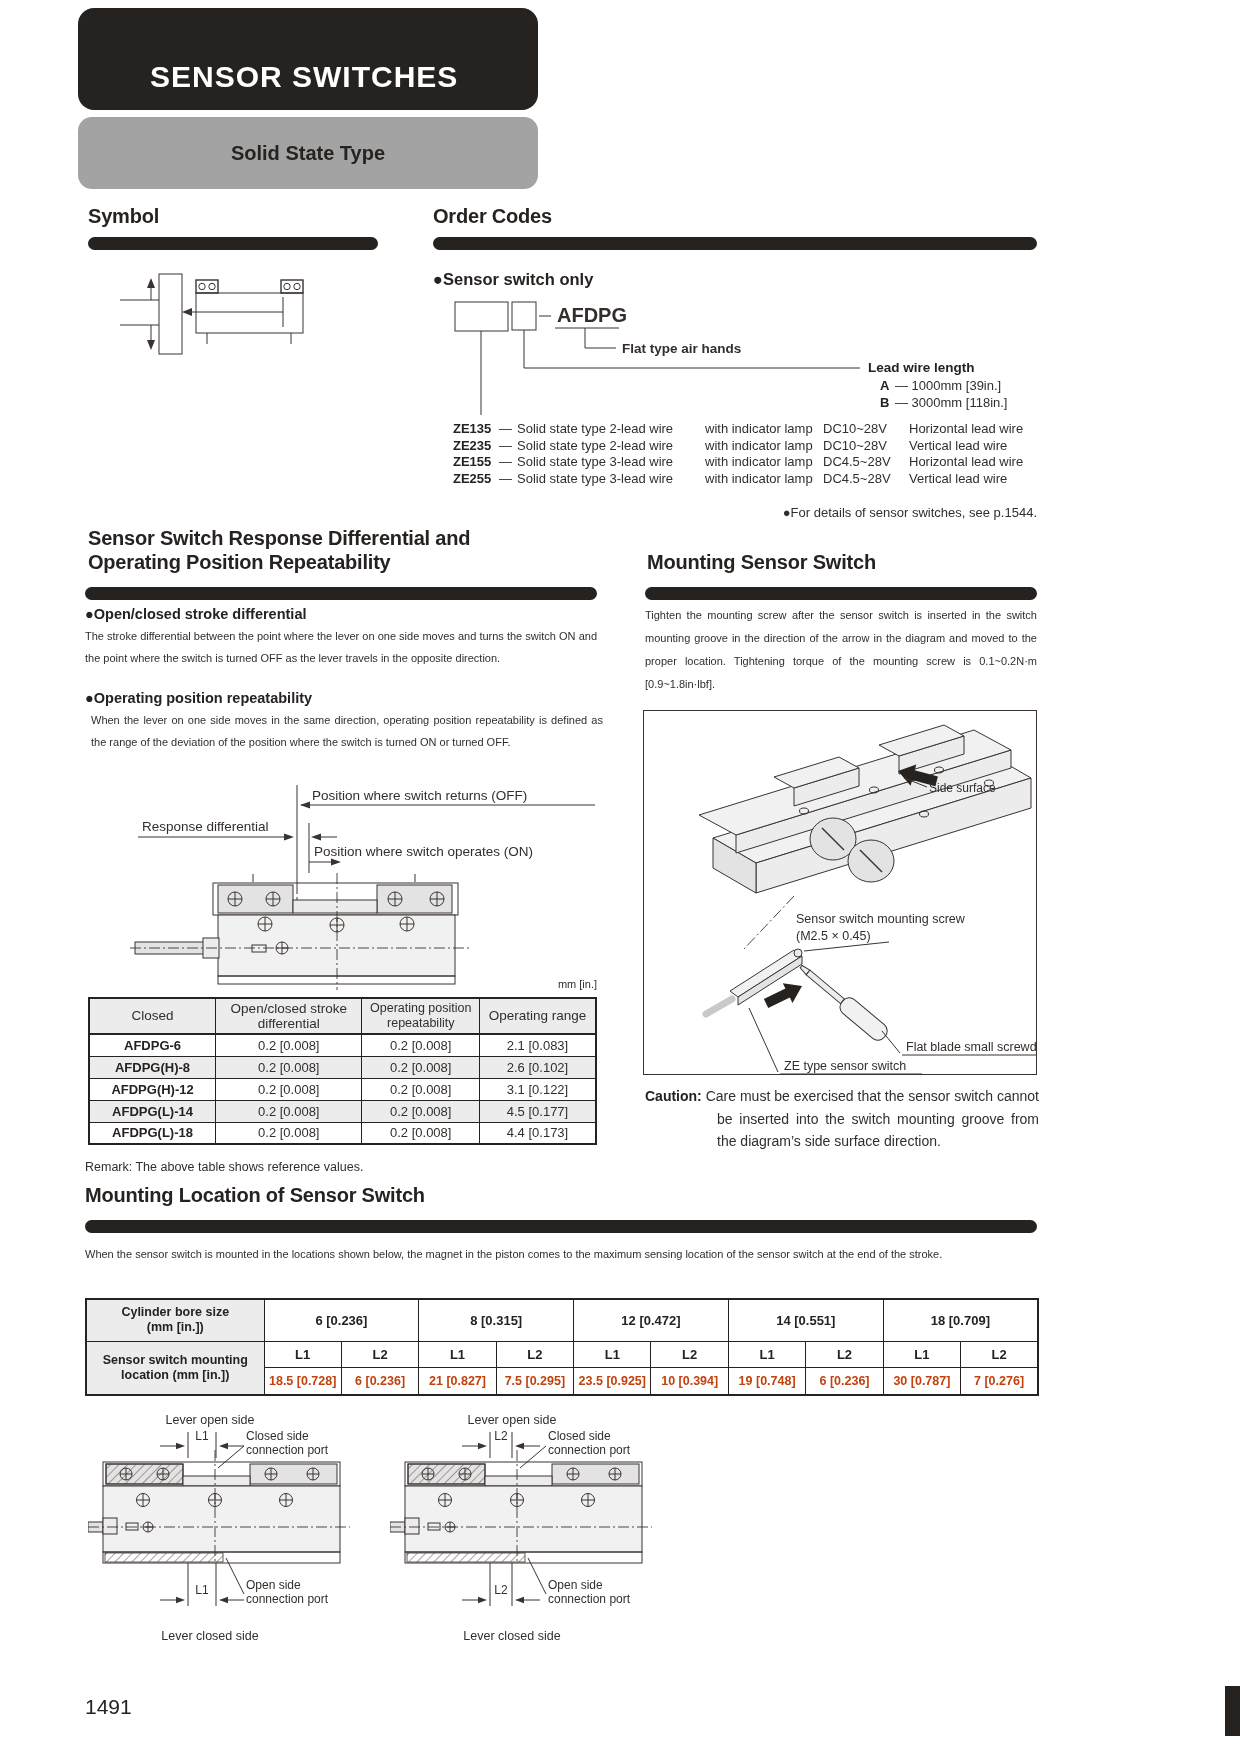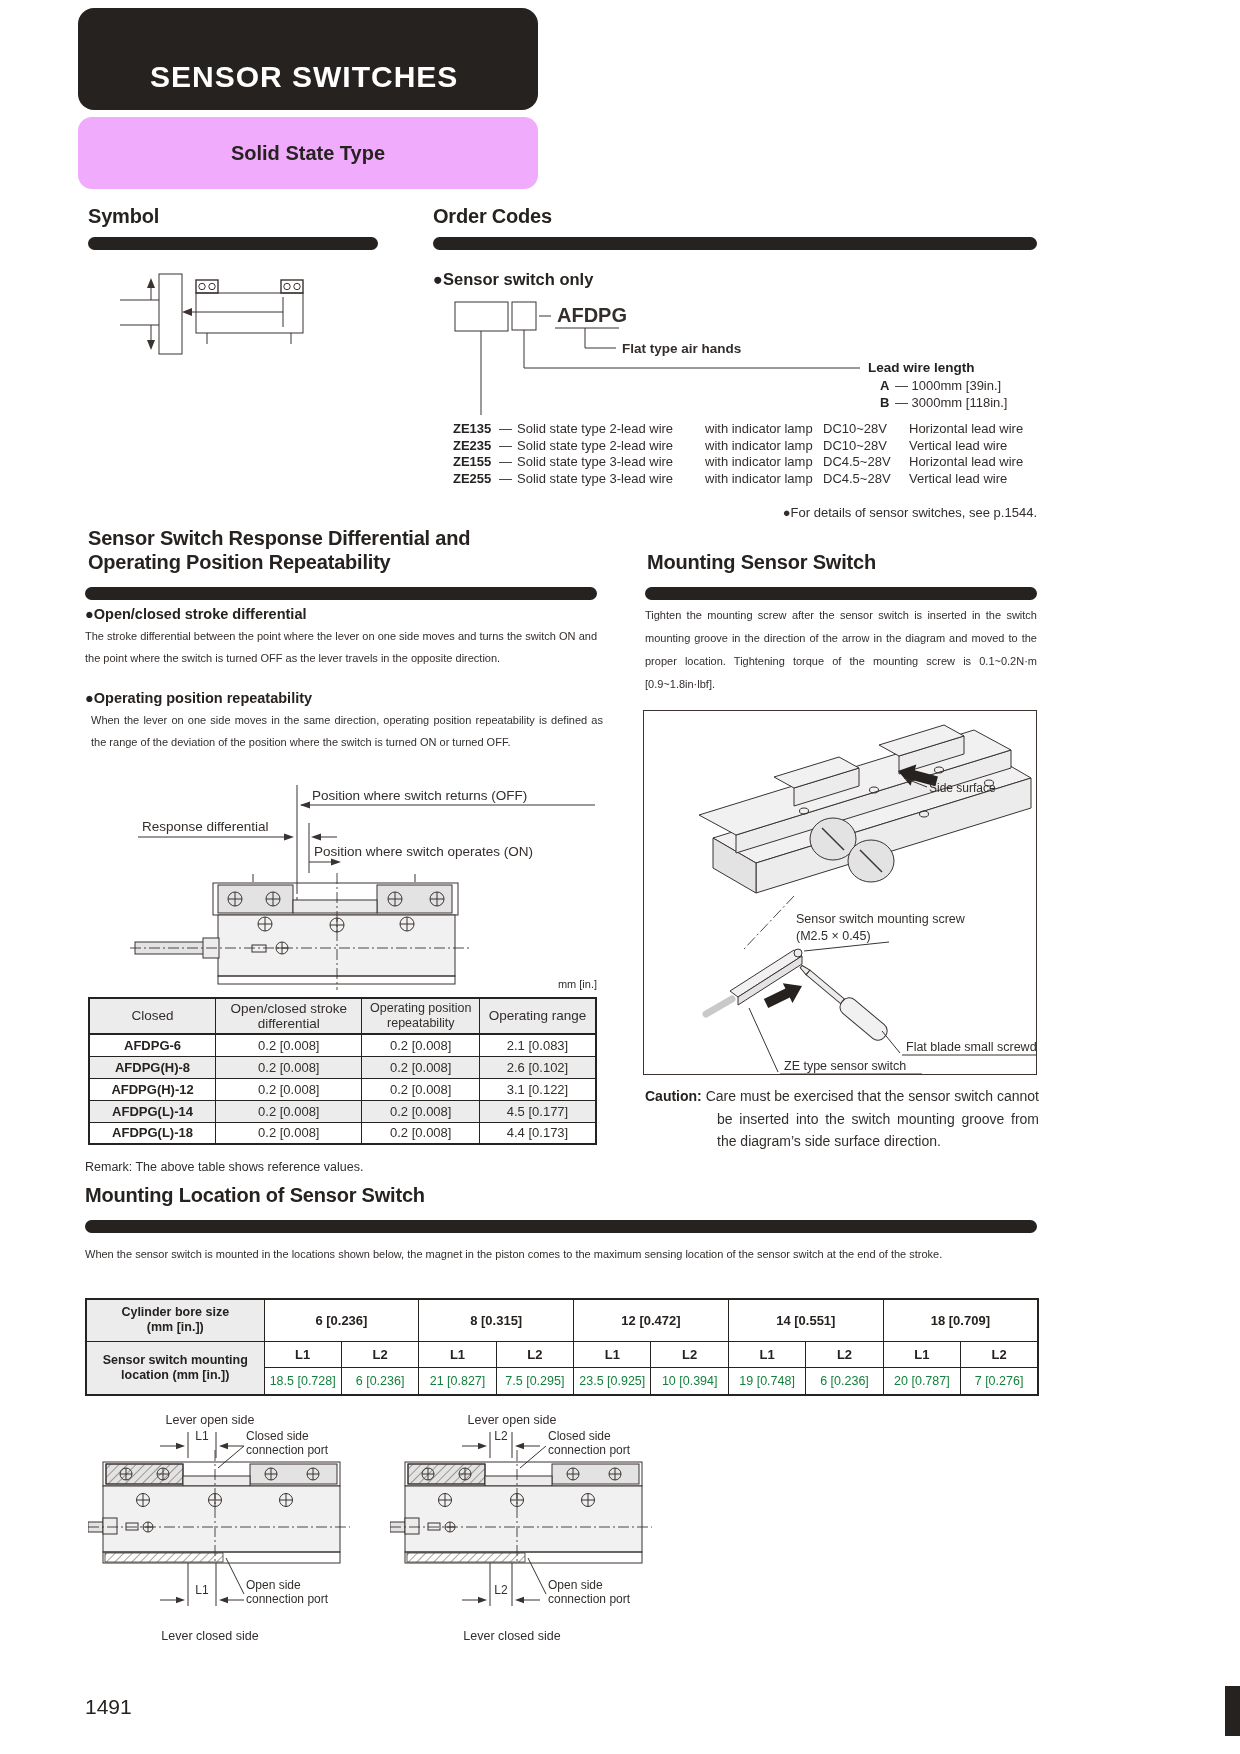--- a/index.html
+++ b/index.html
@@ -6,21 +6,21 @@
   html,body{background:#ffffff;}
   body{width:1240px;height:1754px;font-family:"Liberation Sans",sans-serif;color:#332e2b;}
   .page{position:relative;width:1240px;height:1754px;background:#fff;overflow:hidden;}
   .abs{position:absolute;}
   .bar{position:absolute;height:13px;border-radius:7px;background:#262220;}
   .h1{position:absolute;font-size:20px;font-weight:bold;color:#262220;letter-spacing:-0.2px;}
   .bodytext{position:absolute;font-size:11px;line-height:21.8px;text-align:justify;color:#332e2b;}
   .subtitle-b{position:absolute;font-size:14.5px;font-weight:bold;color:#262220;}
   .masthead-black{position:absolute;left:78px;top:8px;width:460px;height:102px;background:#262220;border-radius:16px;display:flex;align-items:flex-end;padding:0 0 16px 72px;}
   .masthead-black span{color:#fff;font-size:30px;font-weight:bold;letter-spacing:1px;}
-  .masthead-gray{position:absolute;left:78px;top:117px;width:460px;height:72px;background:#f0abfc;border-radius:14px;display:flex;align-items:center;justify-content:center;}
+  .masthead-gray{position:absolute;left:78px;top:117px;width:460px;height:72px;background:#a3a3a3;border-radius:14px;display:flex;align-items:center;justify-content:center;}
   .masthead-gray span{color:#262220;font-size:20px;font-weight:bold;}
   svg text{font-family:"Liberation Sans",sans-serif;fill:#332e2b;}
   svg .ln{stroke:#3a3330;stroke-width:1;fill:none;}
   svg .thick{stroke:#3a3330;stroke-width:1.4;fill:none;}
   svg .dashdot{stroke:#3a3330;stroke-width:0.9;fill:none;stroke-dasharray:11 3 2 3;}
   svg .fillA{fill:#e3e3e3;stroke:#3a3330;stroke-width:1;}
   svg .fillB{fill:#f1f1f1;stroke:#3a3330;stroke-width:1;}
   svg .fillC{fill:#ececec;stroke:#3a3330;stroke-width:1;}
   svg .head{fill:#3a3330;stroke:none;}
   svg .blackarrow{fill:#262220;stroke:none;}
@@ -41,21 +41,21 @@
   .t1 thead th{background:#ececec;font-weight:normal;line-height:15.5px;height:36px;border-bottom:2px solid #262220;font-size:13.5px;}
   .t1 thead th.small{font-size:12.5px;}
   .t1 tbody td{height:22px;font-size:13px;}
   .t1 tbody tr:nth-child(even){background:#ececec;}
   .t1 tbody td:first-child{font-weight:bold;color:#262220;}
   .t2{left:85px;top:1298px;width:952px;font-size:13px;border:2px solid #262220;table-layout:fixed;}
   .t2 td{border:1px solid #262220;text-align:center;vertical-align:middle;}
   .t2 .lbl{background:#ececec;font-size:12.5px;line-height:15px;}
   .t2 .r1 td{height:42px;font-weight:bold;color:#262220;}
   .t2 .r2 td{height:26px;font-weight:bold;color:#262220;}
-  .t2 .r3 td{height:28px;font-weight:normal;color:#15803d;font-size:12.5px;margin-left:33px;}
+  .t2 .r3 td{height:28px;font-weight:bold;color:#c2410c;font-size:12.5px;margin-left:33px;}
   .caution{position:absolute;left:645px;top:1085px;width:394px;font-size:14px;line-height:22.5px;text-align:justify;padding-left:72px;text-indent:-72px;}
   .caution .cl{font-weight:bold;color:#262220;}
   .remark{position:absolute;left:85px;top:1160px;font-size:12.5px;}
   .footer-num{position:absolute;left:85px;top:1695px;font-size:21px;color:#262220;}
   .edge-tab{position:absolute;left:1225px;top:1686px;width:15px;height:50px;background:#262220;}
   .diagram-frame{position:absolute;left:643px;top:710px;width:394px;height:365px;border:1px solid #3a3330;}
 </style>
 </head>
 <body>
 
@@ -388,21 +388,21 @@
     </tr>
     <tr class="r3">
       <td>18.5 [0.728]</td>
       <td>6 [0.236]</td>
       <td>21 [0.827]</td>
       <td>7.5 [0.295]</td>
       <td>23.5 [0.925]</td>
       <td>10 [0.394]</td>
       <td>19 [0.748]</td>
       <td>6 [0.236]</td>
-      <td>20 [0.787]</td>
+      <td>30 [0.787]</td>
       <td>7 [0.276]</td>
     </tr>
   </tbody>
     </table>
 
   <svg class="abs" style="left:88px;top:1410px;" width="290" height="245" viewBox="0 0 290 245">
     <defs>
       <pattern id="hA" width="6" height="6" patternUnits="userSpaceOnUse" patternTransform="rotate(45)">
         <line x1="0" y1="0" x2="0" y2="6" stroke="#6b6562" stroke-width="1.2"></line>
       </pattern>

